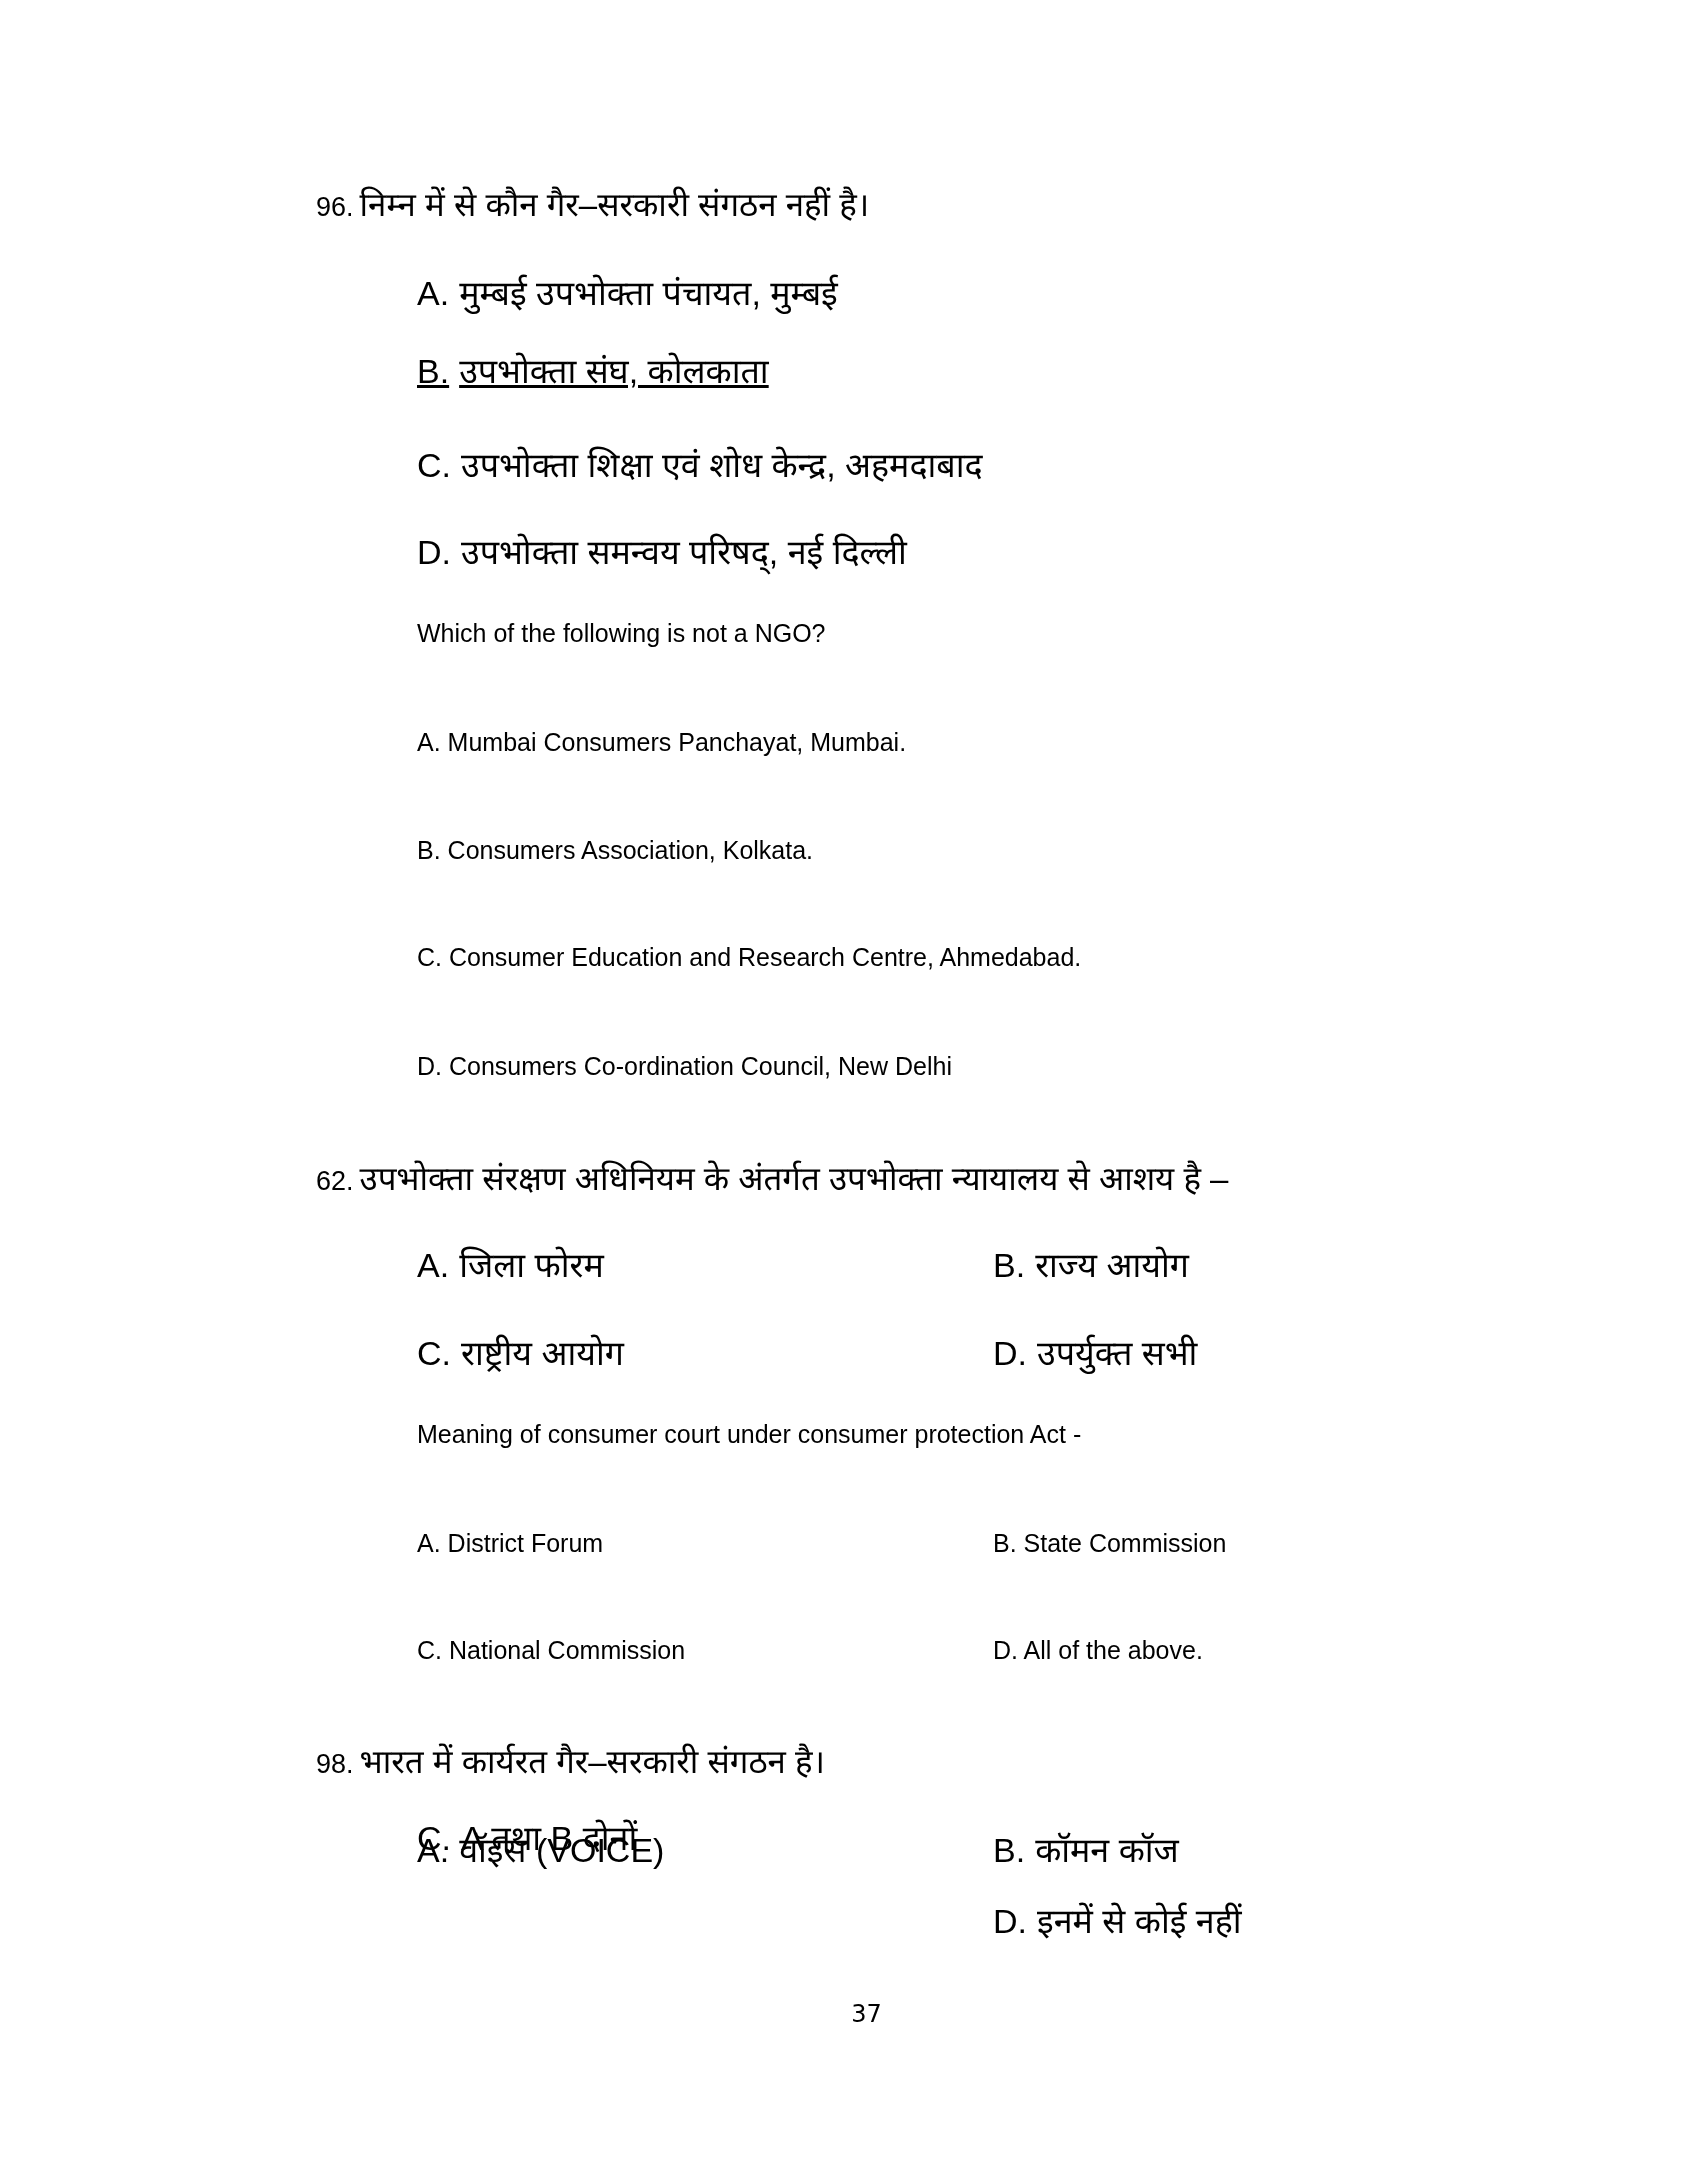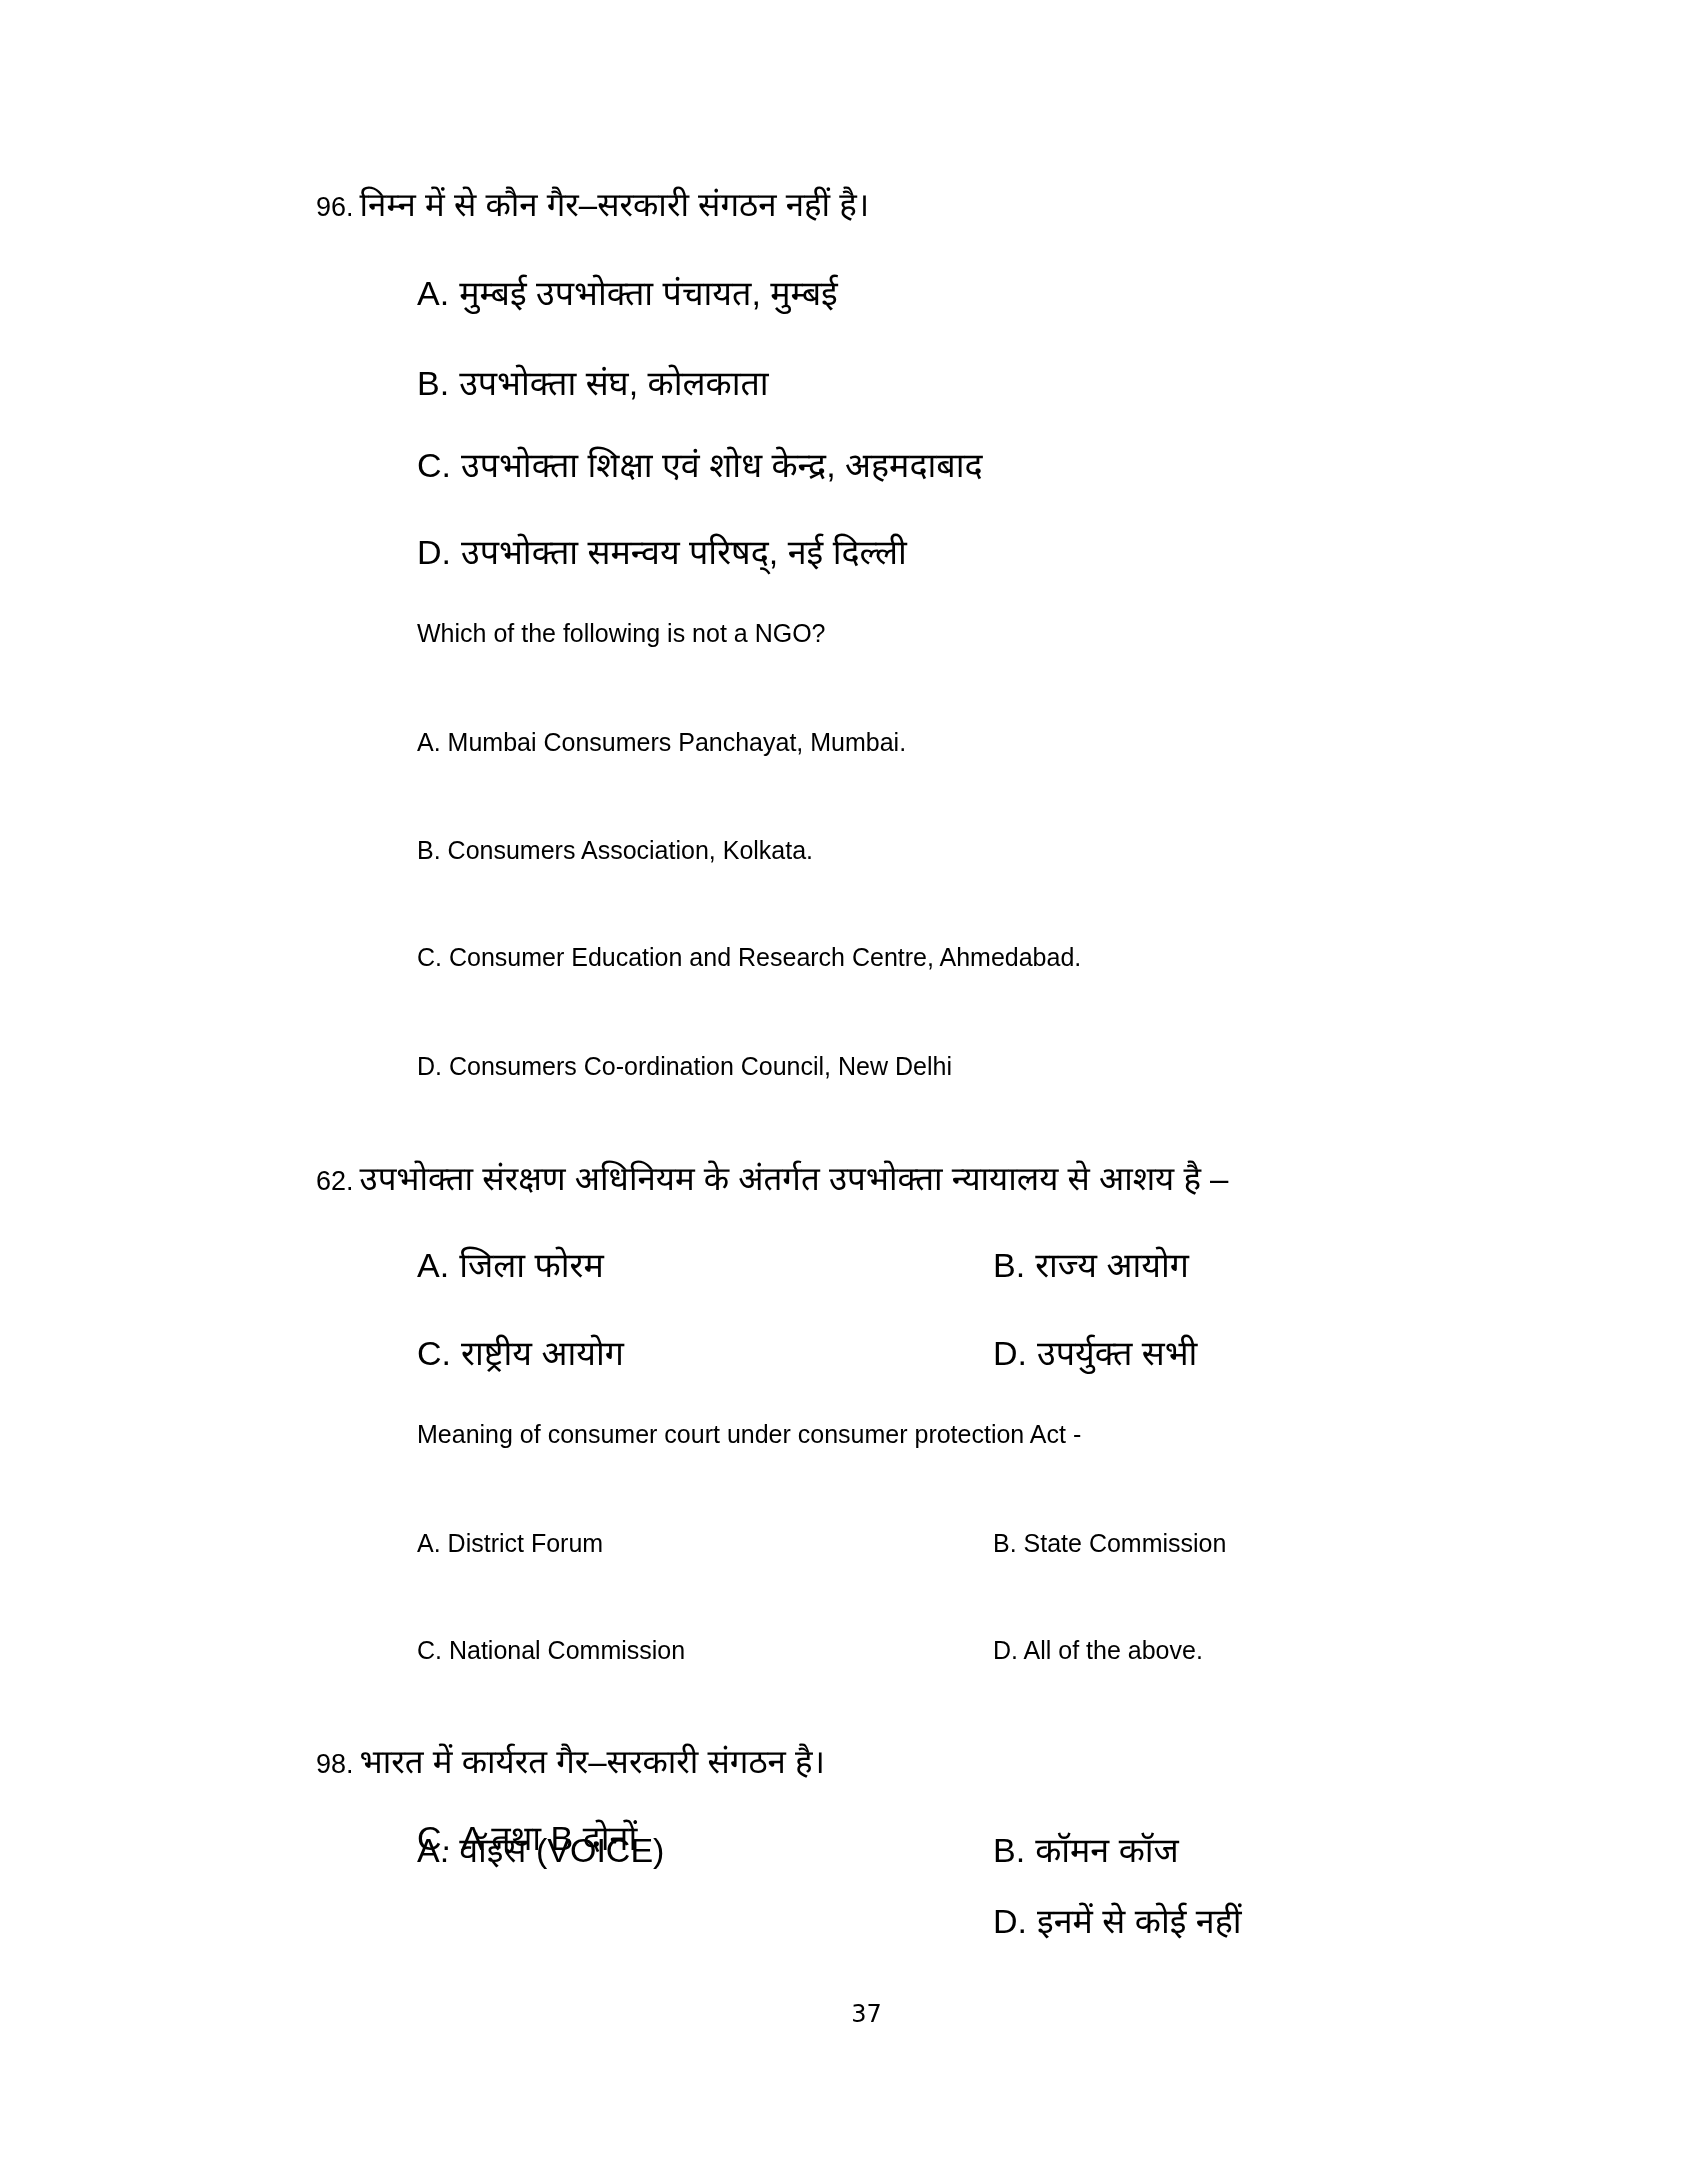--- a/index.html
+++ b/index.html
@@ -16,21 +16,21 @@
              font-family: "DejaVu Sans", sans-serif; }
   .lbl { margin-right: 10px; }
 </style>
 </head>
 <body>
 
 <div class="line q" style="top:188px;">
   <span class="num">96.</span><span>निम्न में से कौन गैर–सरकारी संगठन नहीं है।</span>
 </div>
 <div class="line opt col1" style="top:276px;"><span class="lbl">A.</span><span>मुम्बई उपभोक्ता पंचायत, मुम्बई</span></div>
-<div class="line opt col1" style="top:366px;"><span class="lbl">B.</span><span>उपभोक्ता संघ, कोलकाता</span></div>
+<div class="line opt col1" style="top:354px;text-decoration:underline;"><span class="lbl">B.</span><span>उपभोक्ता संघ, कोलकाता</span></div>
 <div class="line opt col1" style="top:448px;"><span class="lbl">C.</span><span>उपभोक्ता शिक्षा एवं शोध केन्द्र, अहमदाबाद</span></div>
 <div class="line opt col1" style="top:535px;"><span class="lbl">D.</span><span>उपभोक्ता समन्वय परिषद्, नई दिल्ली</span></div>
 
 <div class="line eng col1" style="top:621px;">Which of the following is not a NGO?</div>
 <div class="line eng col1" style="top:730px;"><span>A.</span> <span>Mumbai Consumers Panchayat, Mumbai.</span></div>
 <div class="line eng col1" style="top:838px;"><span>B.</span> <span>Consumers Association, Kolkata.</span></div>
 <div class="line eng col1" style="top:945px;"><span>C.</span> <span>Consumer Education and Research Centre, Ahmedabad.</span></div>
 <div class="line eng col1" style="top:1054px;"><span>D.</span> <span>Consumers Co-ordination Council, New Delhi</span></div>
 
 <div class="line q" style="top:1162px;">

